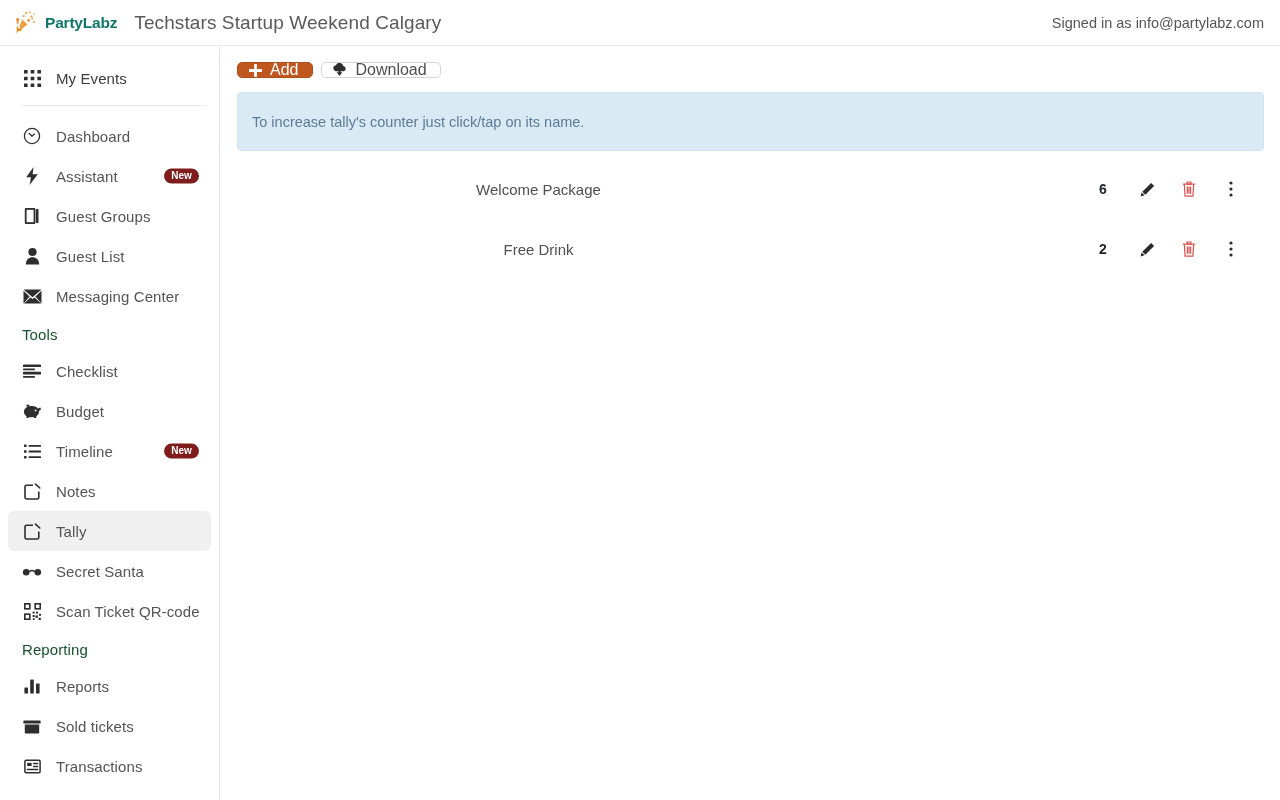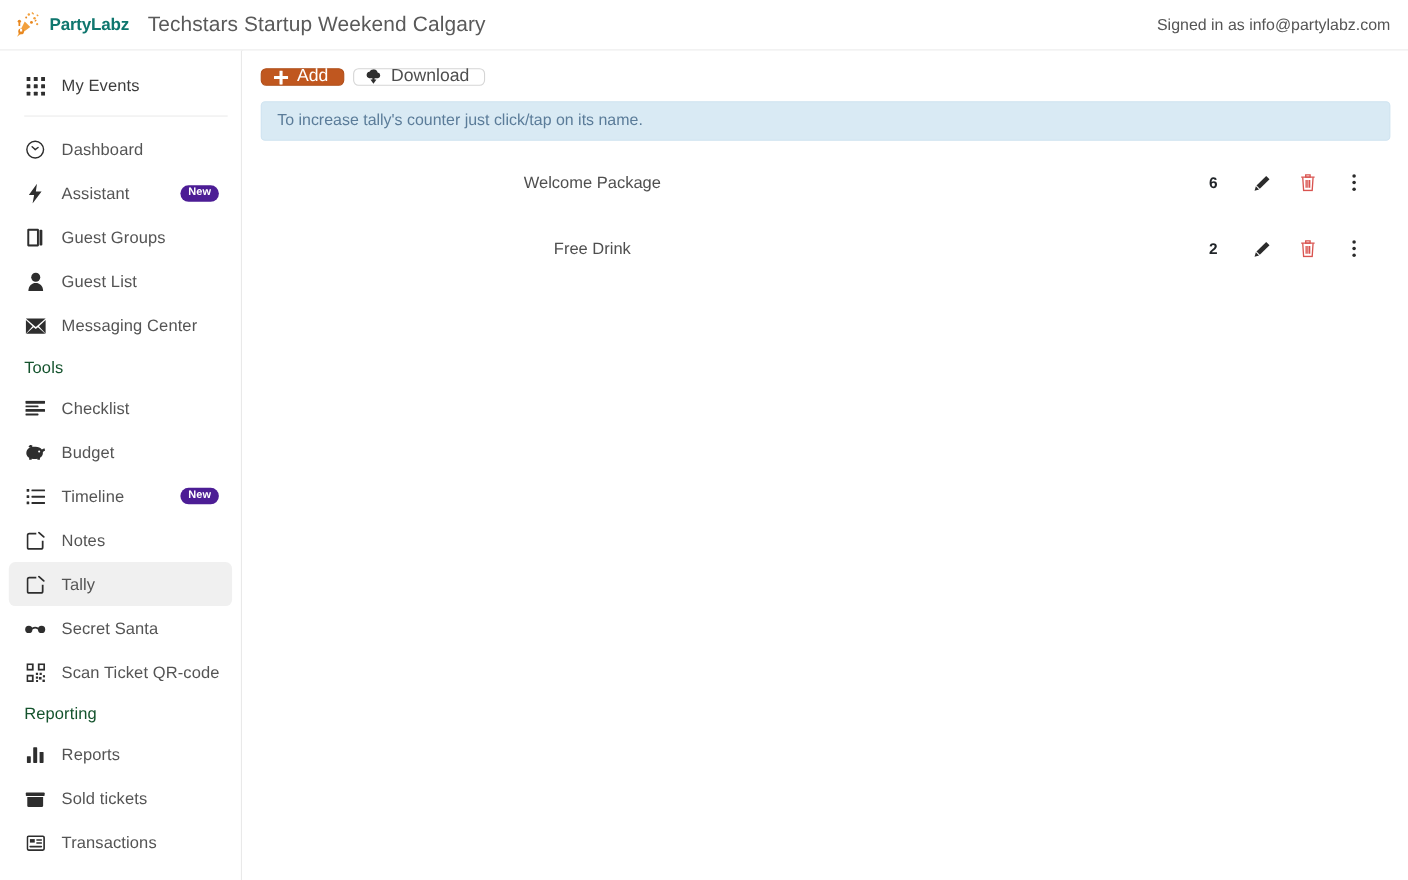--- a/index.html
+++ b/index.html
@@ -58,21 +58,21 @@
     color: #2e2e2e;
   }
   .nav-ico svg { display: block; }
   .nav-label {
     margin-left: 14px; font-size: 15px; color: #545454;
     white-space: nowrap; letter-spacing: 0.1px;
   }
   .nav-item.strong .nav-label { color: #3d3d3d; }
   .badge-new {
     position: absolute; right: 12px; top: 50%; transform: translateY(-50%);
-    background: #4c1d95; color: #fff;
+    background: #7f1d1d; color: #fff;
     font-size: 10px; font-weight: bold;
     padding: 2px 7px 3px; border-radius: 9px;
     line-height: 1; letter-spacing: 0.1px;
   }
   .nav-divider {
     height: 1px; background: #ececec;
     margin: 7px 12px 10px 22px;
   }
   .nav-section {
     font-size: 15px; font-weight: normal; color: #14532d;
@@ -102,21 +102,21 @@
     background: #ffffff; border-color: #d5d5d5; color: #4e4e4e;
     padding: 0 13px 0 10px;
   }
   .btn svg { display: block; flex: none; }
 
   .alert {
     margin-top: 14px;
     background: #d9eaf4;
     border: 1px solid #cfe3f0;
     border-radius: 4px;
-    height: 36px;
+    height: 59px;
     display: flex; align-items: center;
     padding: 0 14px;
     font-size: 14.5px;
     color: #5b7c99;
   }
 
   .tally-list { margin-top: 8px; }
   .tally-row {
     display: flex; align-items: center;
     height: 60px;

